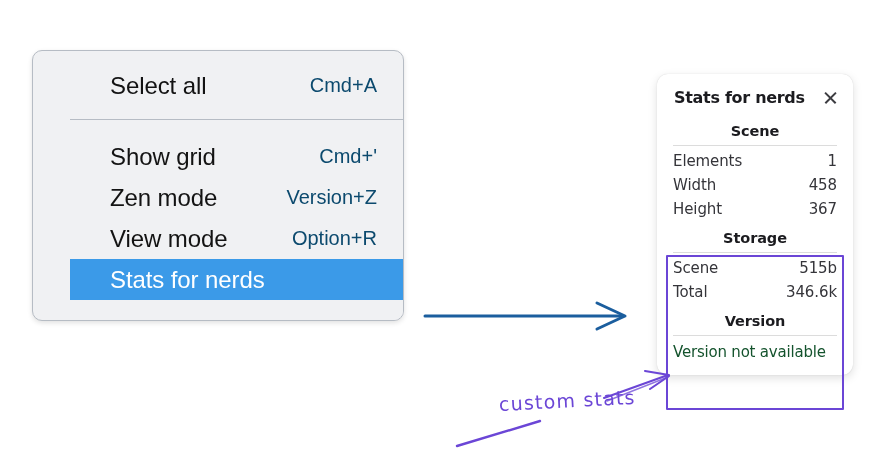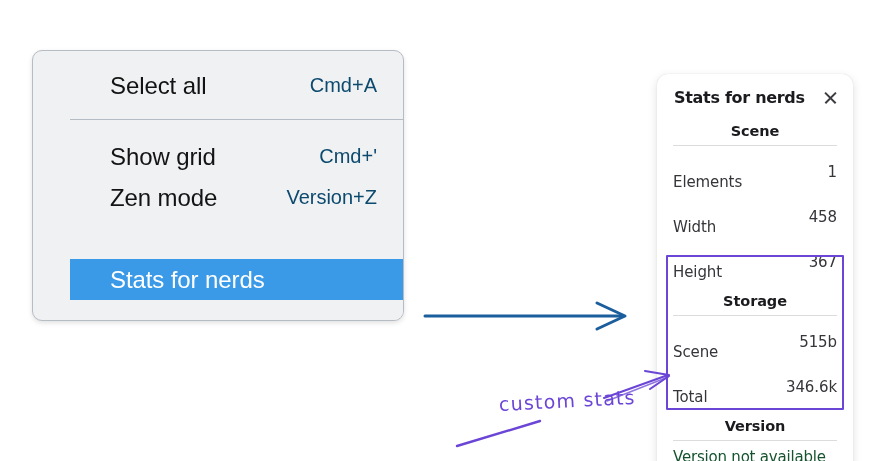--- a/index.html
+++ b/index.html
@@ -146,21 +146,21 @@
     margin: 0 16px 3px 16px;
   }
   .stat-row {
     display: flex;
     align-items: center;
     justify-content: space-between;
     font-size: 15px;
     color: #35353a;
     padding: 3px 16px 3px 16px;
   }
-  .stat-row .k { letter-spacing: -0.1px; margin-top: 21px; }
+  .stat-row .k { letter-spacing: -0.1px; }
   .stat-row .v { letter-spacing: -0.1px; }
   .full-row {
     font-size: 15px;
     color: #14532d;
     padding: 4px 16px 2px 16px;
     letter-spacing: -0.2px;
   }
   .gap-sm { height: 7px; }
 
   
@@ -213,20 +213,22 @@
   <div class="menu-section section-bottom">
     <div class="menu-item">
       <span class="label">Show grid</span>
       <span class="shortcut">Cmd+'</span>
     </div>
     <div class="menu-item">
       <span class="label">Zen mode</span>
       <span class="shortcut">Version+Z</span>
     </div>
     <div class="menu-item">
+      <span class="label">View mode</span>
+      <span class="shortcut">Option+R</span>
     </div>
     <div class="menu-item selected">
       <span class="label">Stats for nerds</span>
     </div>
   </div>
 
   <div class="menu-tail"></div>
 </div>
 
 <div id="stats-panel">

